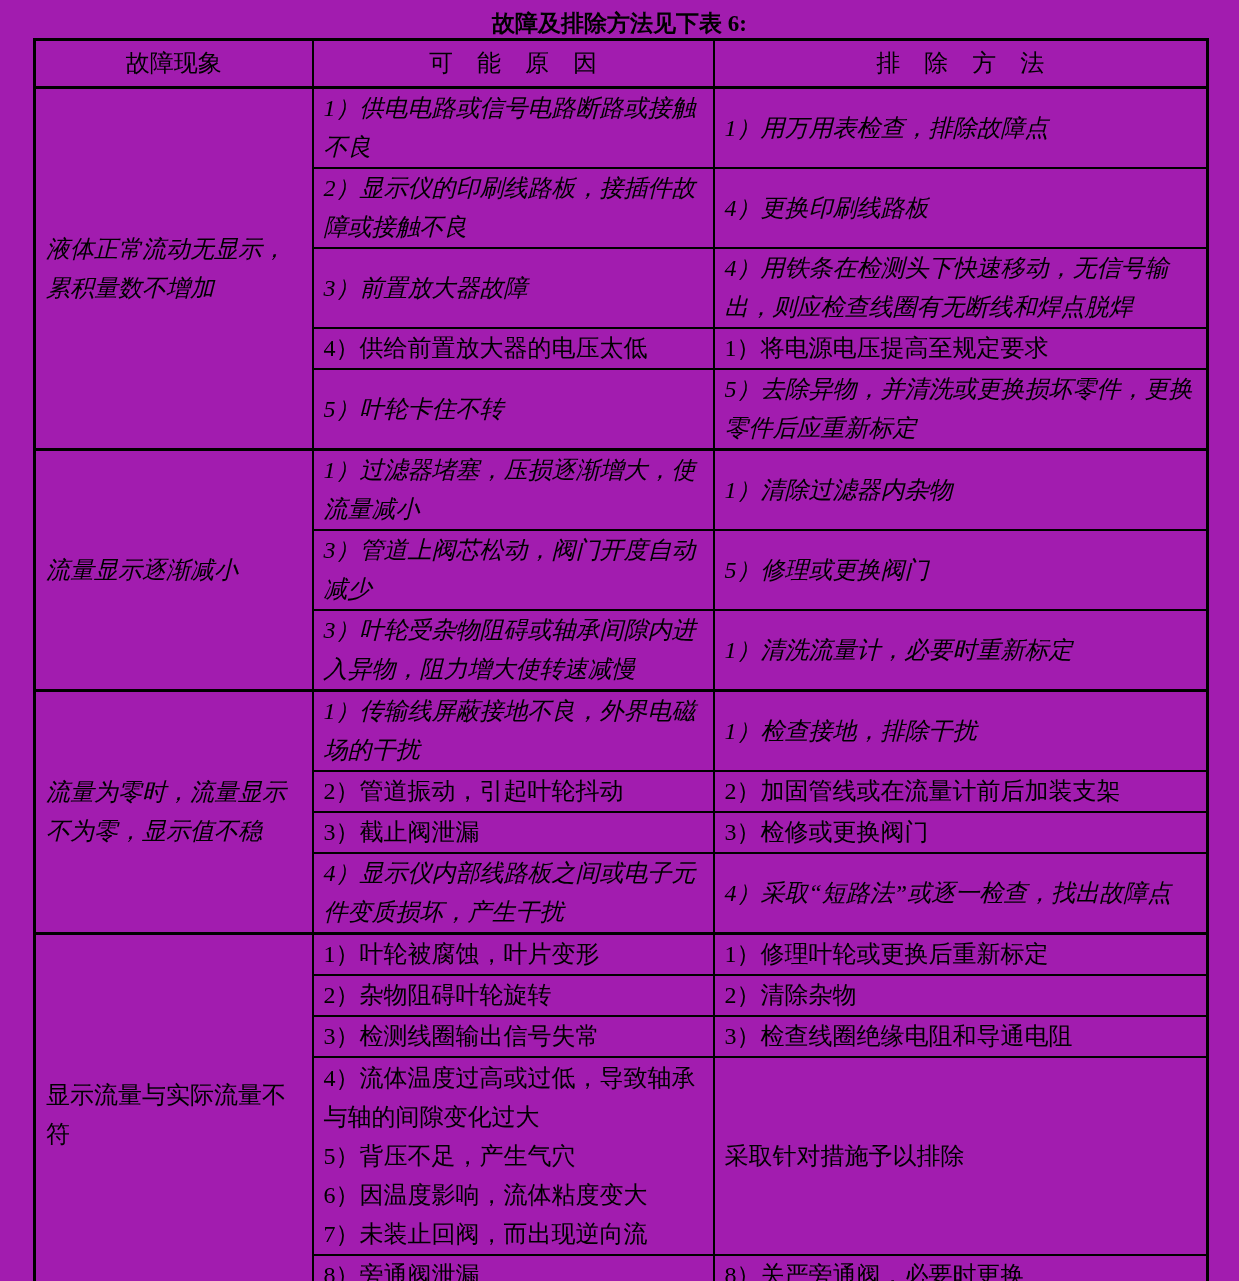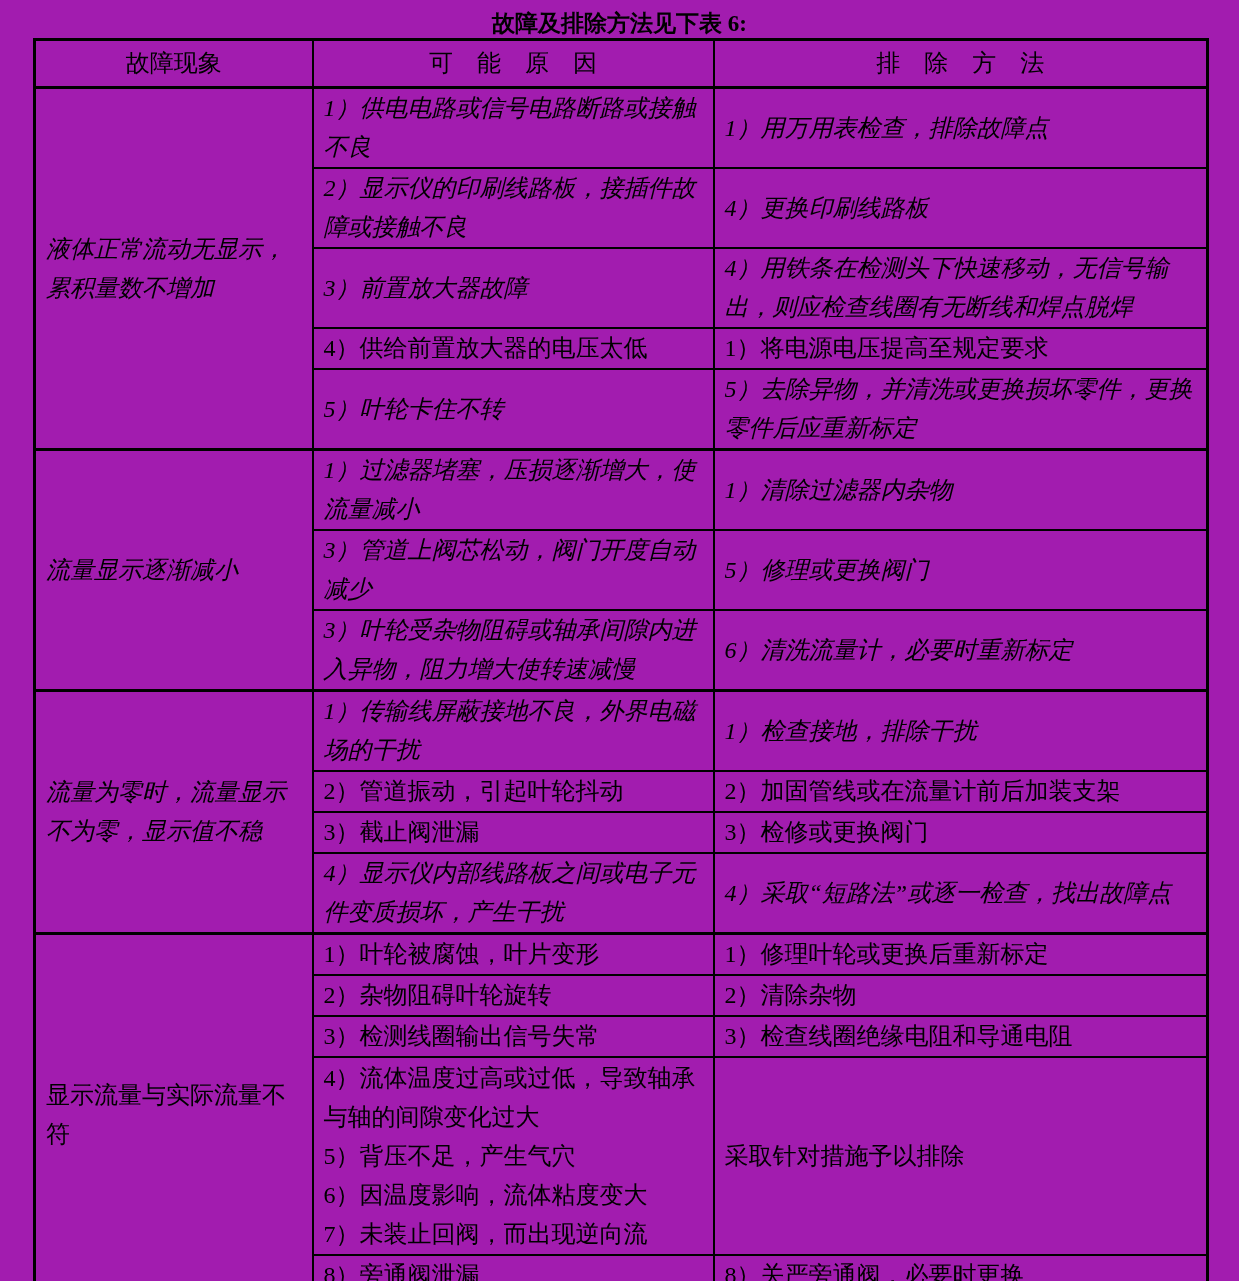--- a/index.html
+++ b/index.html
@@ -105,21 +105,21 @@
         <td class="phenomenon" rowspan="3">流量显示逐渐减小</td>
         <td>1）过滤器堵塞，压损逐渐增大，使流量减小</td>
         <td>1）清除过滤器内杂物</td>
       </tr>
       <tr class="h2">
         <td>3）管道上阀芯松动，阀门开度自动减少</td>
         <td>5）修理或更换阀门</td>
       </tr>
       <tr class="h2">
         <td>3）叶轮受杂物阻碍或轴承间隙内进入异物，阻力增大使转速减慢</td>
-        <td>6）清洗流量计，必要时重新标定</td>
+        <td>1）清洗流量计，必要时重新标定</td>
       </tr>
 
       <tr class="h2 sec">
         <td class="phenomenon" rowspan="4">流量为零时，流量显示不为零，显示值不稳</td>
         <td>1）传输线屏蔽接地不良，外界电磁场的干扰</td>
         <td>1）检查接地，排除干扰</td>
       </tr>
       <tr class="h1">
         <td>2）管道振动，引起叶轮抖动</td>
         <td>2）加固管线或在流量计前后加装支架</td>

